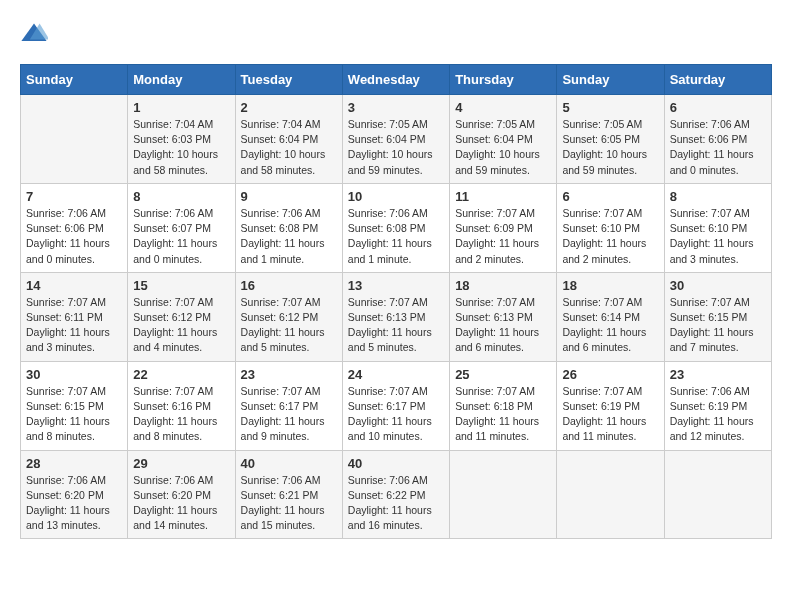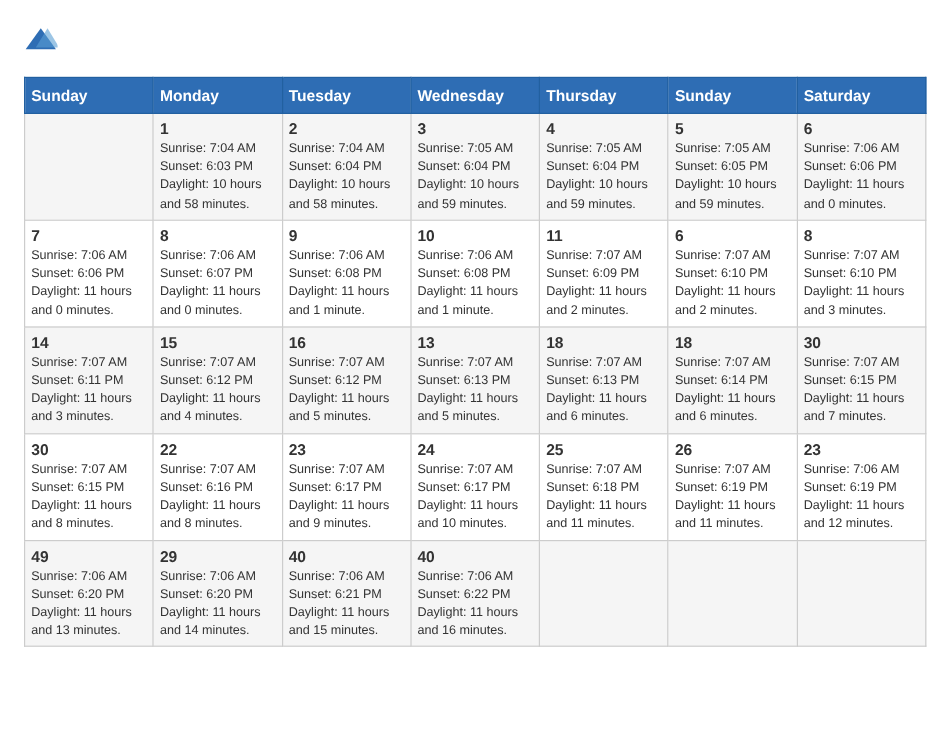--- a/index.html
+++ b/index.html
@@ -319,21 +319,21 @@
         <td>
           <span class="day-number">23</span>
           <div class="day-info" style="white-space: pre-line;">Sunrise: 7:06 AM
 Sunset: 6:19 PM
 Daylight: 11 hours
 and 12 minutes.</div>
         </td>
       </tr>
       <tr>
         <td>
-          <span class="day-number">49</span>
+          <span class="day-number">28</span>
           <div class="day-info" style="white-space: pre-line;">Sunrise: 7:06 AM
 Sunset: 6:20 PM
 Daylight: 11 hours
 and 13 minutes.</div>
         </td>
         <td>
           <span class="day-number">29</span>
           <div class="day-info" style="white-space: pre-line;">Sunrise: 7:06 AM
 Sunset: 6:20 PM
 Daylight: 11 hours

